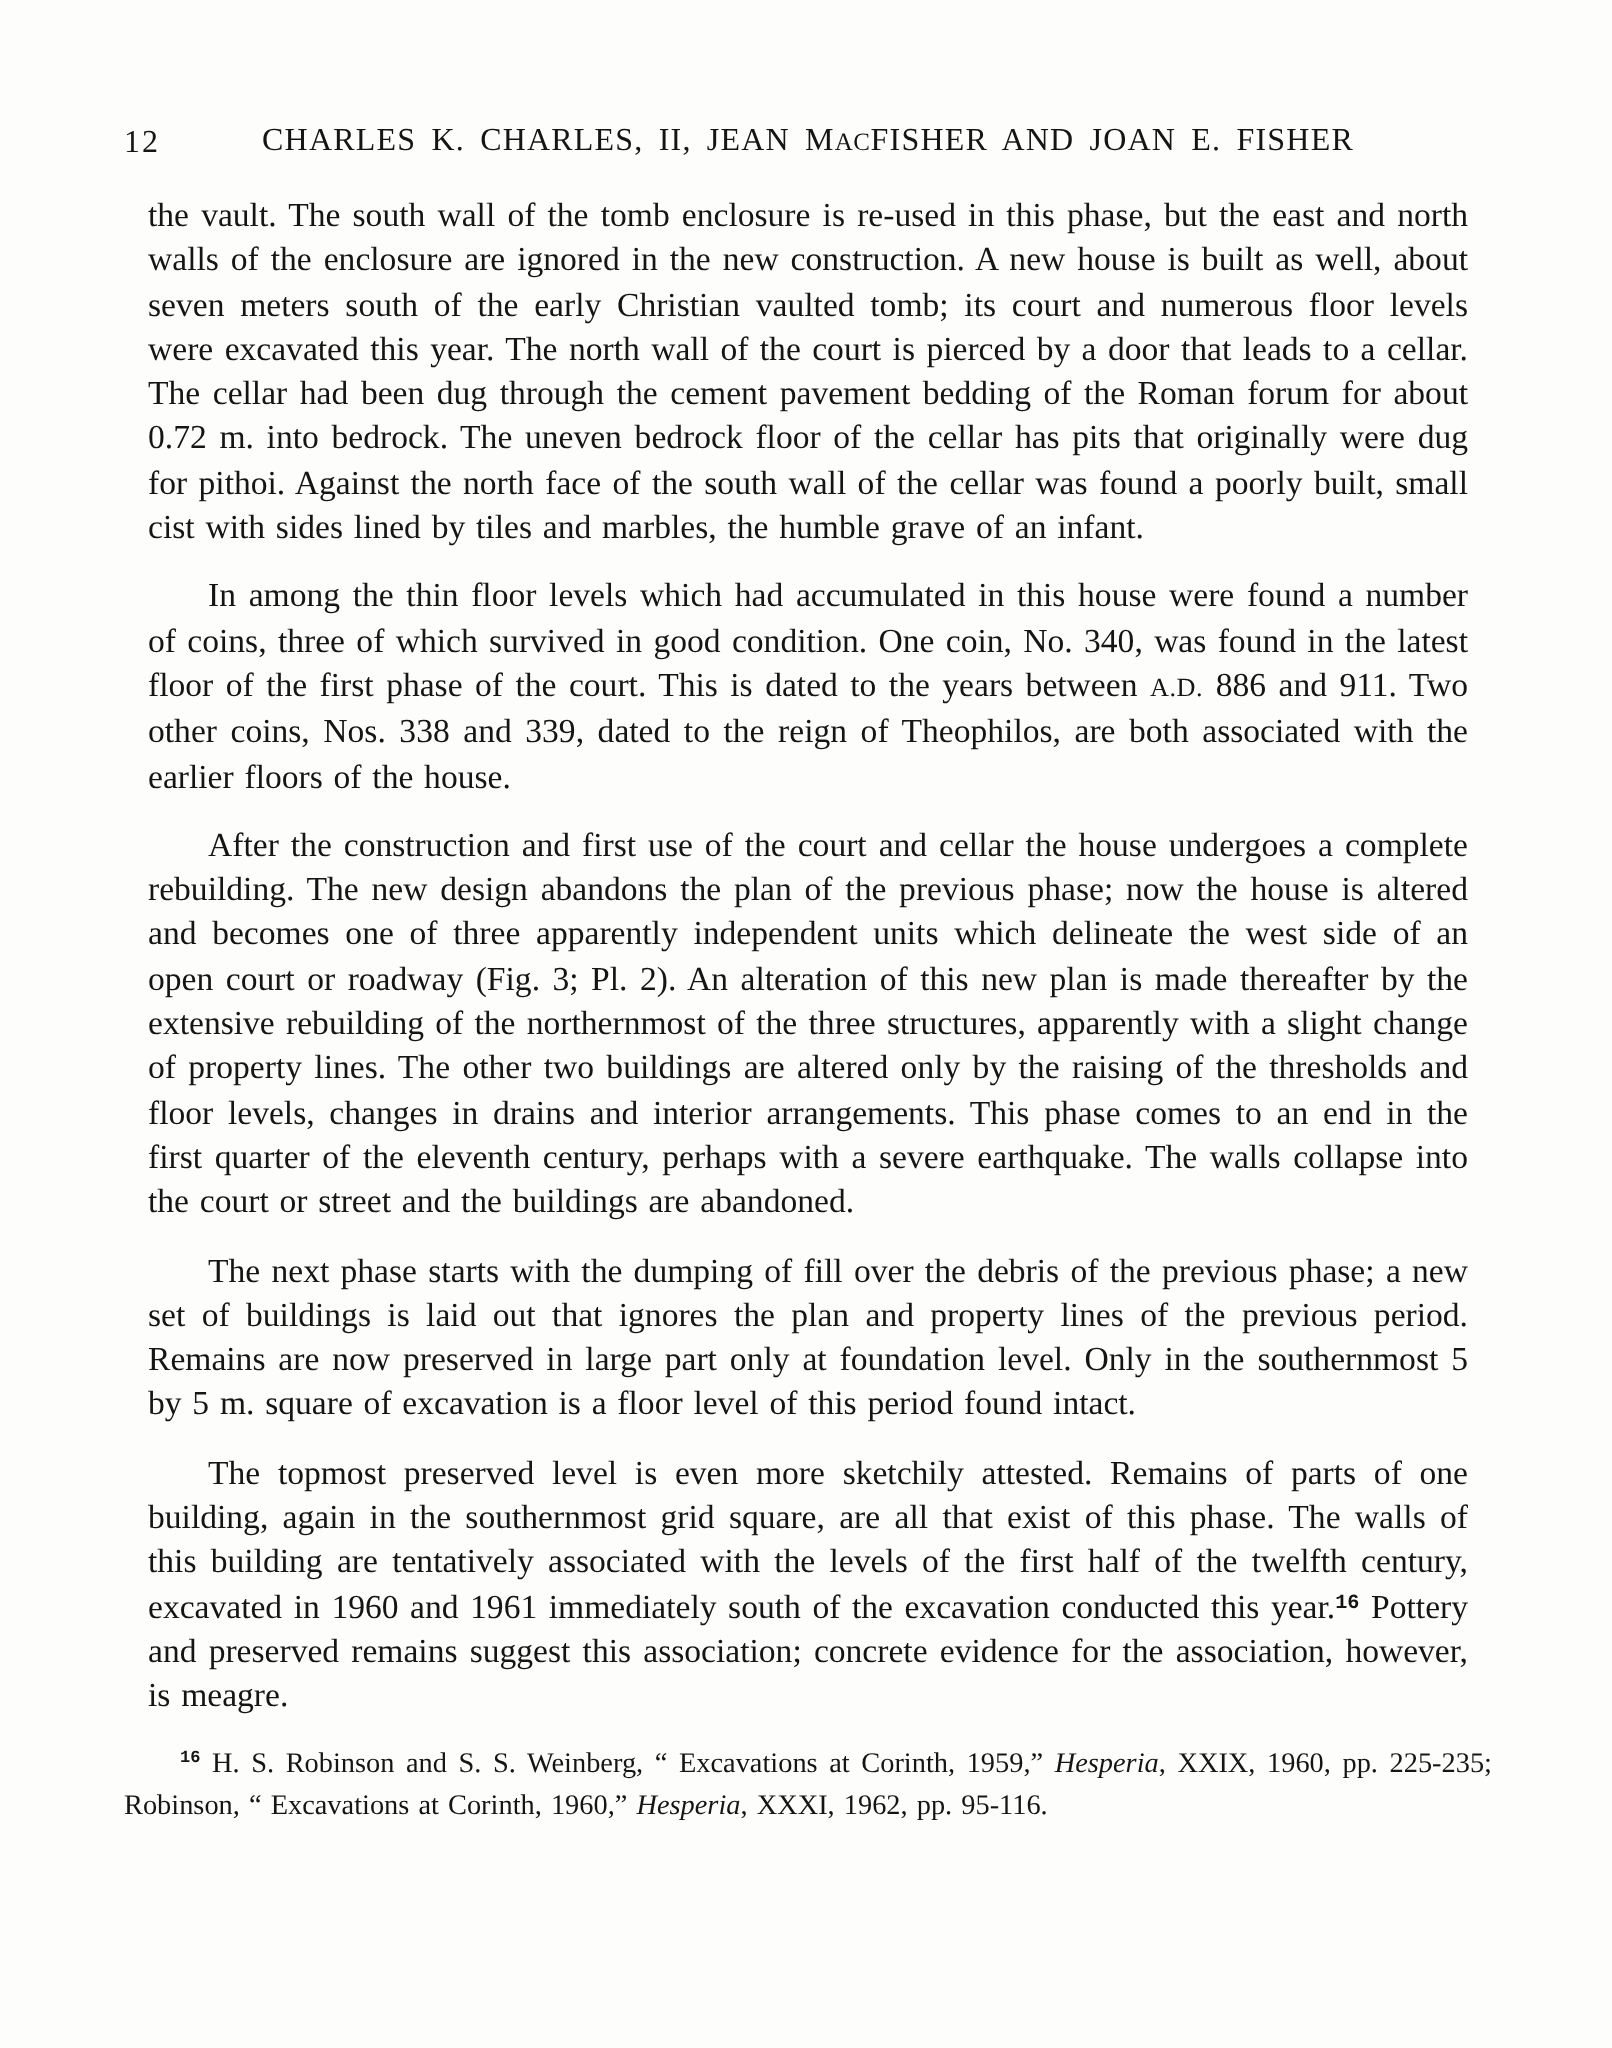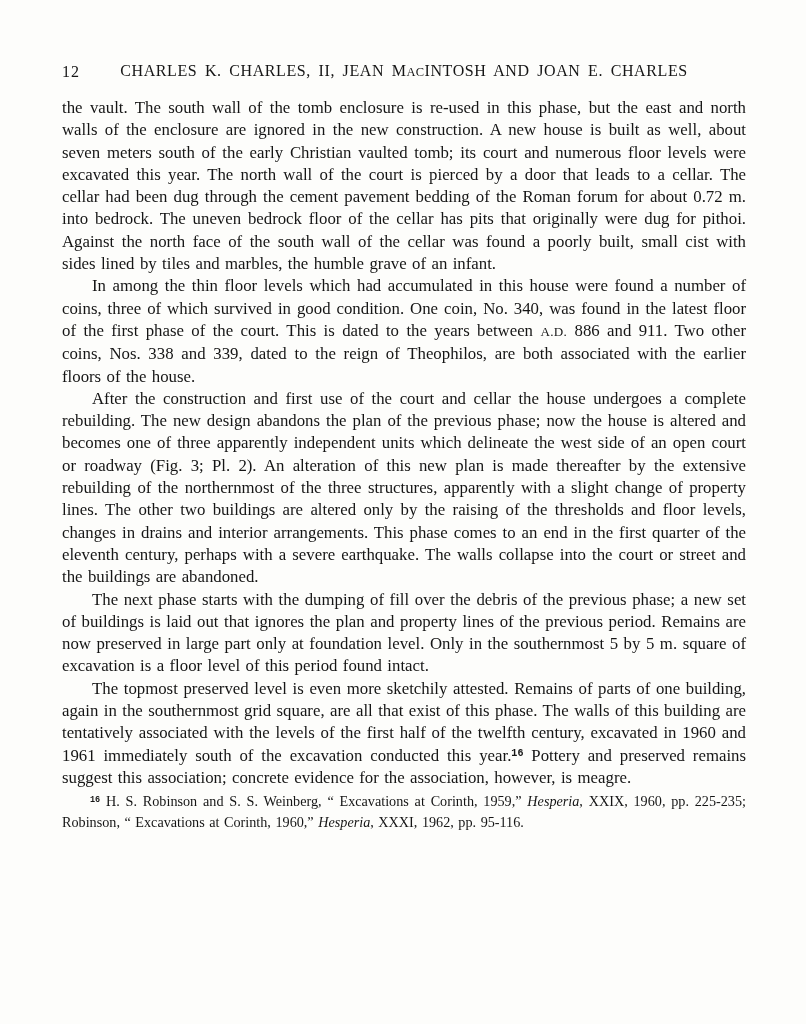--- a/index.html
+++ b/index.html
@@ -34,21 +34,21 @@
     position: absolute;
     left: 0;
     top: 1px;
     letter-spacing: 1px;
   }
   .runhead {
     display: block;
     text-align: center;
   }
   .bodytext p {
-    margin: 0;
+    margin: 12px;
     text-align: justify;
     font-size: 16.8px;
     line-height: 22.3px;
     word-spacing: 1.2px;
   }
   .bodytext p.indent {
     text-indent: 30px;
   }
   .sc {
     font-size: 0.78em;
@@ -79,21 +79,21 @@
   }
 </style>
 </head>
 <body>
 
 <div class="page">
   <div class="content">
 
     <div class="header">
       <span class="pagenum">12</span>
-      <span class="runhead"><span>CHARLES K. CHARLES, II, JEAN M</span><span class="sc">AC</span><span>INTOSH AND JOAN E. CHARLES</span></span>
+      <span class="runhead"><span>CHARLES K. CHARLES, II, JEAN M</span><span class="sc">AC</span><span>FISHER AND JOAN E. FISHER</span></span>
     </div>
 
     <div class="bodytext">
       <p><span>the vault.  The south wall of the tomb enclosure is re-used in this phase, but the east and north walls of the enclosure are ignored in the new construction.  A new house is built as well, about seven meters south of the early Christian vaulted tomb; its court and numerous floor levels were excavated this year.  The north wall of the court is pierced by a door that leads to a cellar.  The cellar had been dug through the cement pavement bedding of the Roman forum for about 0.72 m. into bedrock.  The uneven bedrock floor of the cellar has pits that originally were dug for pithoi.  Against the north face of the south wall of the cellar was found a poorly built, small cist with sides lined by tiles and marbles, the humble grave of an infant.</span></p>
 
       <p class="indent"><span>In among the thin floor levels which had accumulated in this house were found a number of coins, three of which survived in good condition.  One coin, No. 340, was found in the latest floor of the first phase of the court.  This is dated to the years between </span><span class="sc">A.D.</span><span> 886 and 911.  Two other coins, Nos. 338 and 339, dated to the reign of Theophilos, are both associated with the earlier floors of the house.</span></p>
 
       <p class="indent"><span>After the construction and first use of the court and cellar the house undergoes a complete rebuilding.  The new design abandons the plan of the previous phase; now the house is altered and becomes one of three apparently independent units which delineate the west side of an open court or roadway (Fig. 3; Pl. 2).  An alteration of this new plan is made thereafter by the extensive rebuilding of the northernmost of the three structures, apparently with a slight change of property lines.  The other two buildings are altered only by the raising of the thresholds and floor levels, changes in drains and interior arrangements.  This phase comes to an end in the first quarter of the eleventh century, perhaps with a severe earthquake.  The walls collapse into the court or street and the buildings are abandoned.</span></p>
 
       <p class="indent"><span>The next phase starts with the dumping of fill over the debris of the previous phase; a new set of buildings is laid out that ignores the plan and property lines of the previous period.  Remains are now preserved in large part only at foundation level.  Only in the southernmost 5 by 5 m. square of excavation is a floor level of this period found intact.</span></p>

